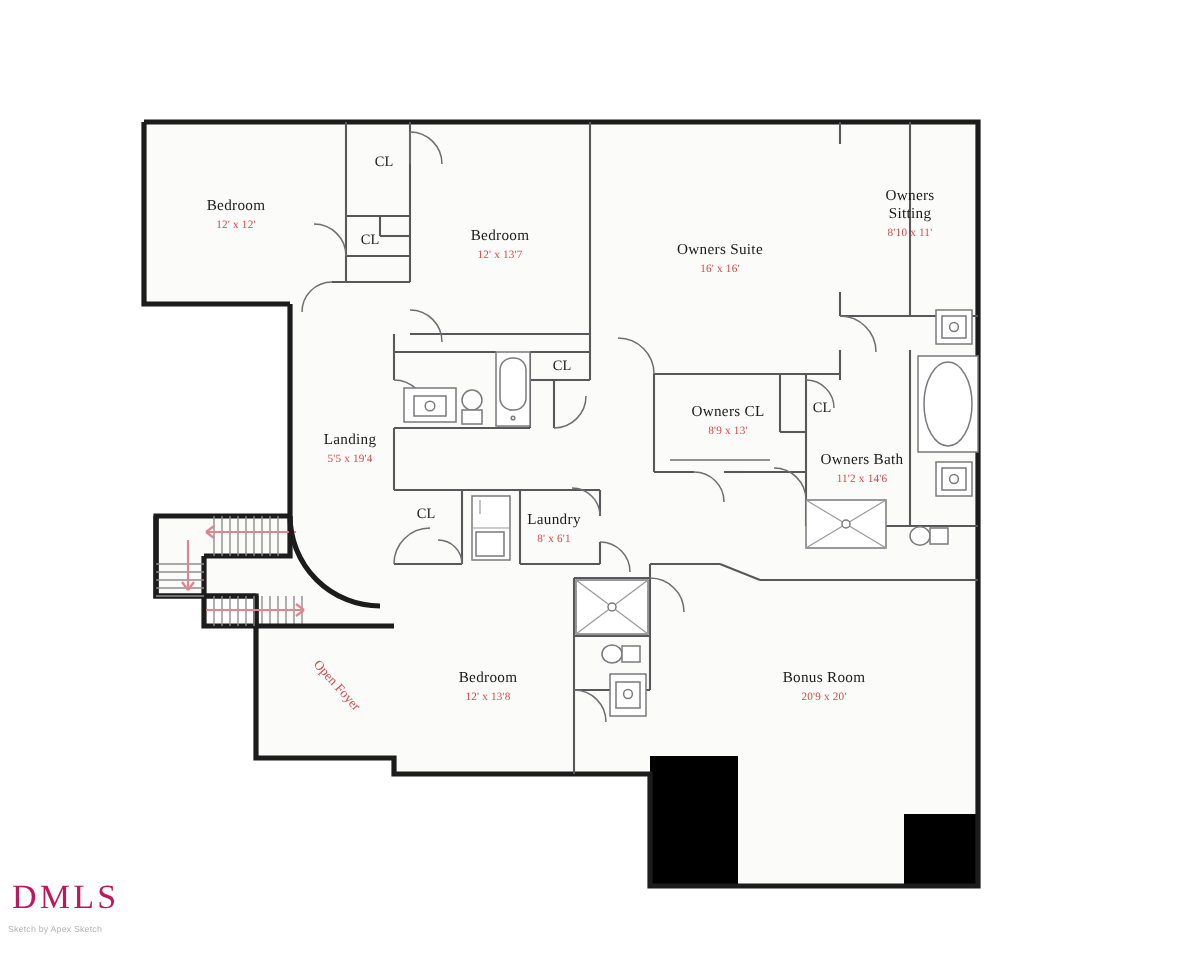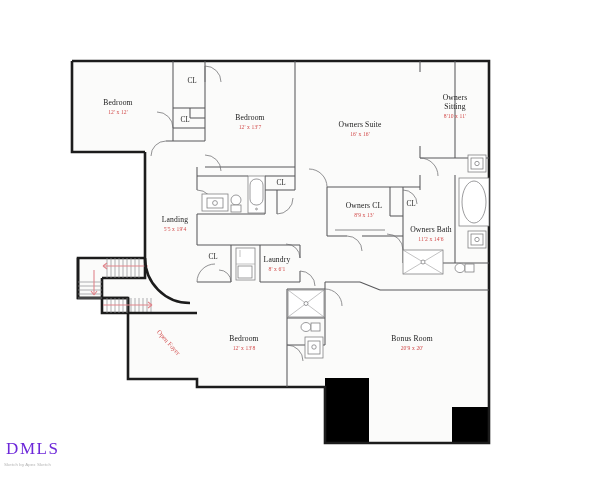--- a/index.html
+++ b/index.html
@@ -99,21 +99,21 @@
   }
   .black-block {
     fill: #000000;
   }
   .watermark-logo {
     position: absolute;
     left: 6px;
     top: 440px;
     font-family: "Liberation Serif", serif;
     font-size: 17px;
-    color: #6d28d9;
+    color: #be185d;
     letter-spacing: 1.6px;
     line-height: 1;
     user-select: none;
   }
   .watermark-sub {
     position: absolute;
     left: 4px;
     top: 462px;
     font-family: "Liberation Sans", sans-serif;
     font-size: 4.4px;

